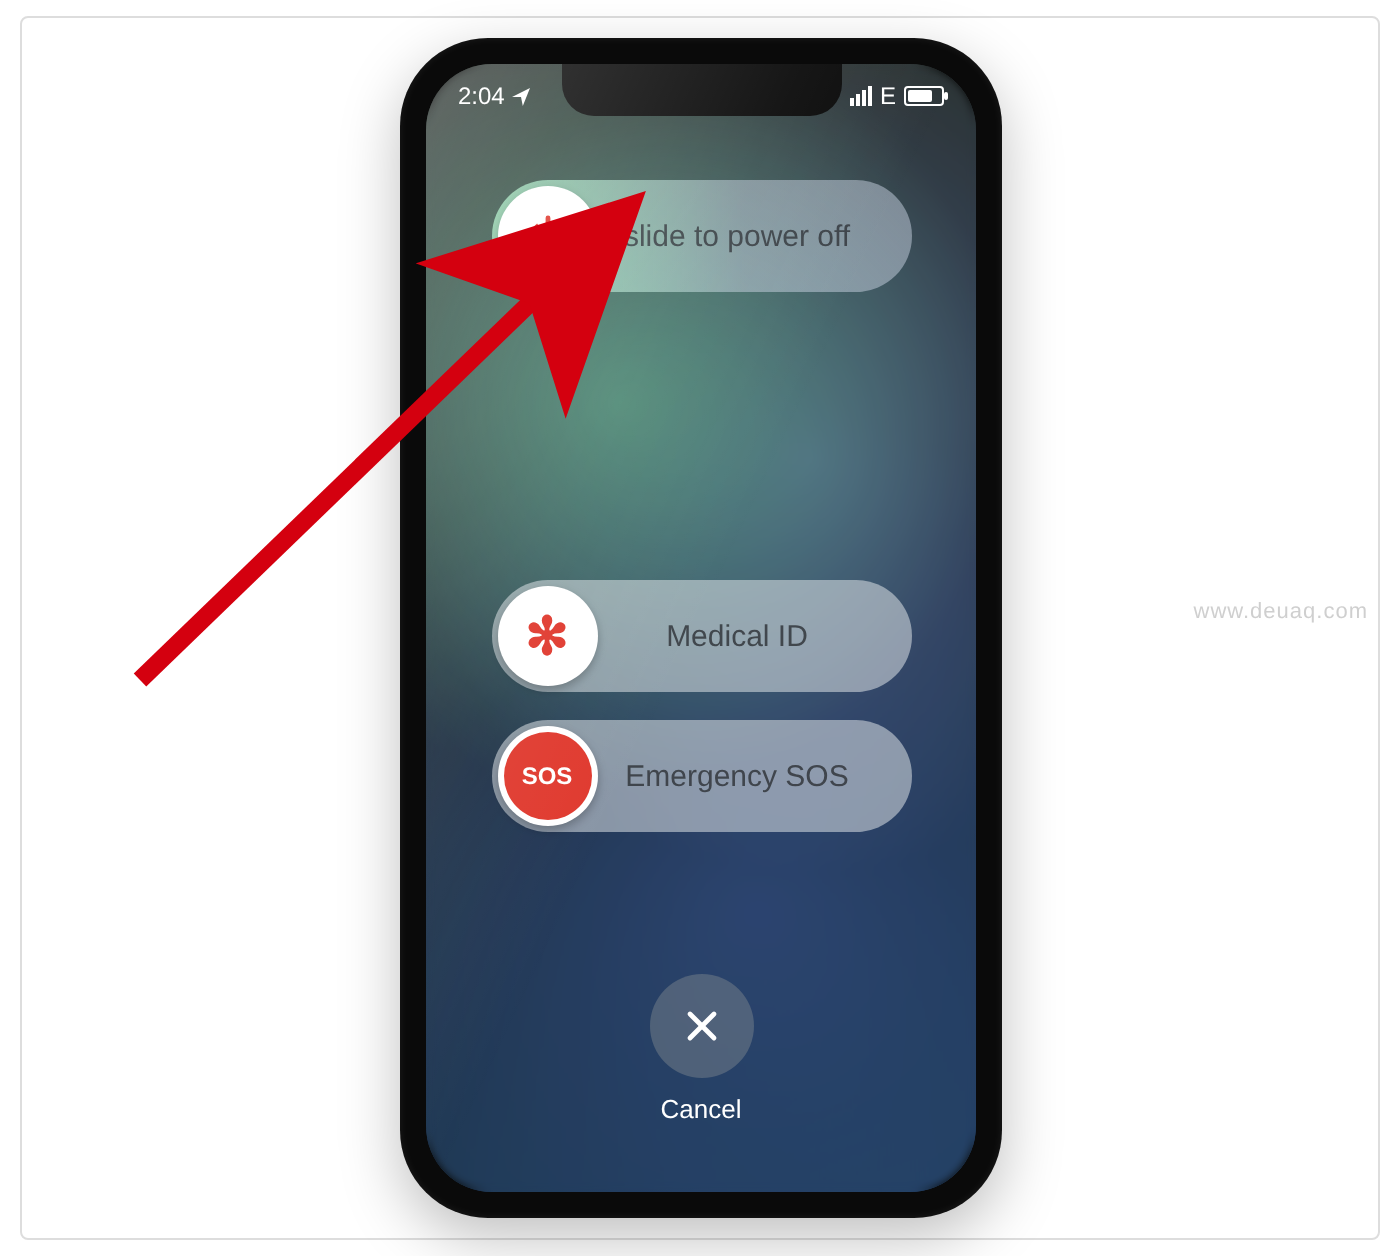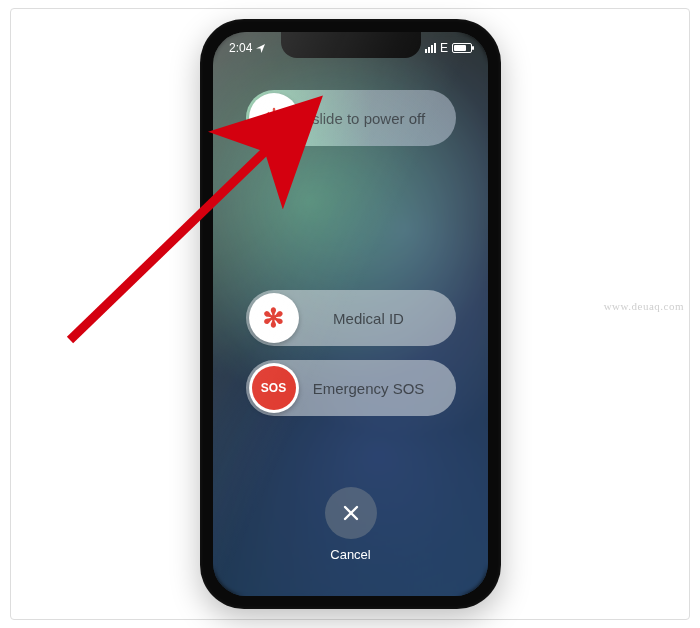--- a/index.html
+++ b/index.html
@@ -18,21 +18,20 @@
     border: 1px solid #ddd;
     border-radius: 4px;
   }
   .watermark {
     position: absolute;
     right: 16px;
     top: 300px;
     font-size: 11px;
     color: #cfcfcf;
     letter-spacing: 0.5px;
-    font-family: Liberation Serif, serif;
   }
   .phone {
     position: absolute;
     left: 200px;
     top: 19px;
     width: 301px;
     height: 590px;
     border-radius: 44px;
     background: #0a0a0a;
     box-shadow: 0 10px 30px rgba(0,0,0,0.25), inset 0 0 5px rgba(255,255,255,0.08);

